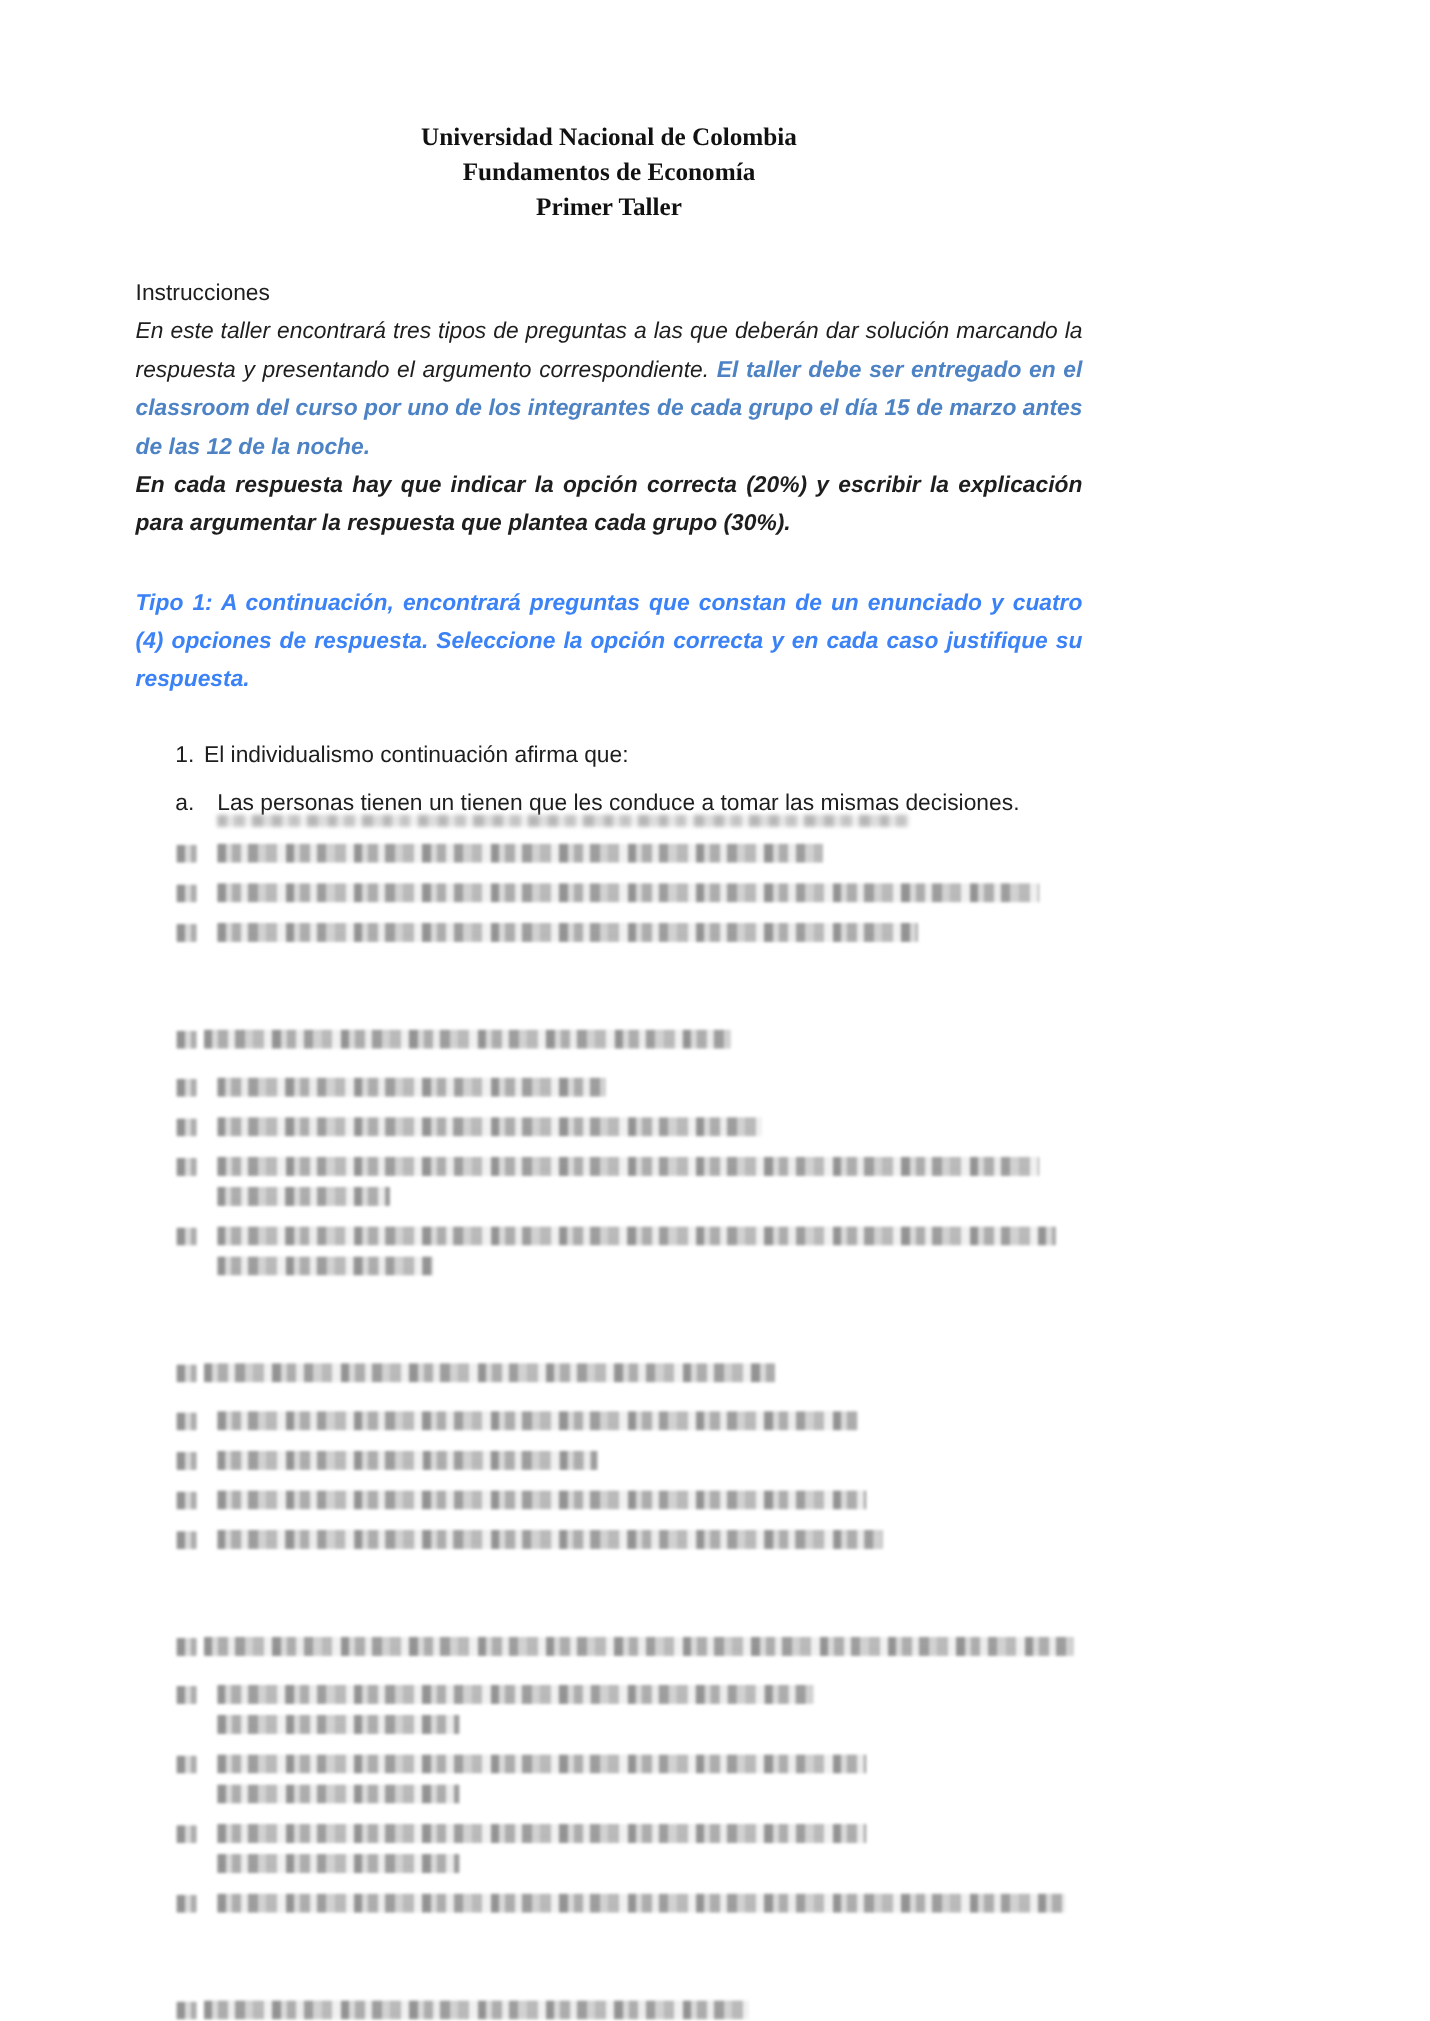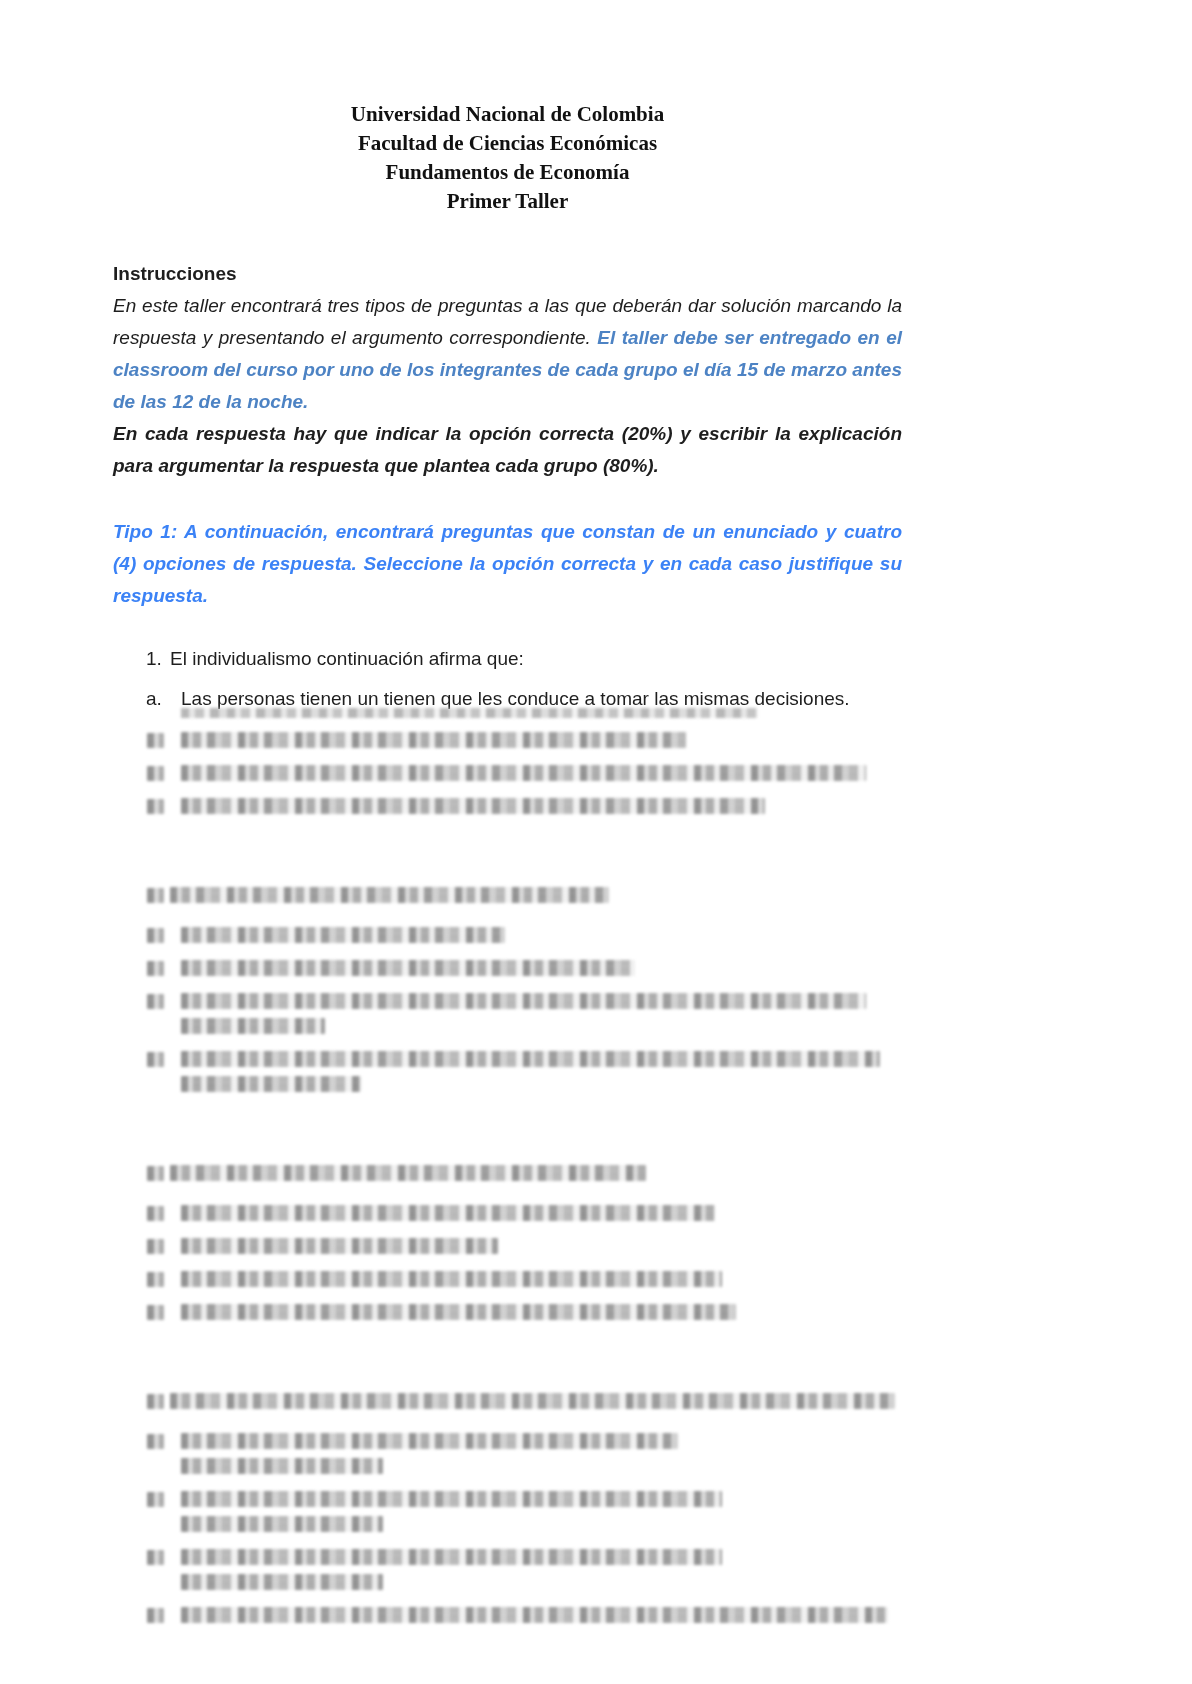--- a/index.html
+++ b/index.html
@@ -9,21 +9,21 @@
     -webkit-font-smoothing:antialiased;
   }
   .doc{box-sizing:border-box;width:1016px;height:1684px;
     padding:100px 114px 0 113px;overflow:hidden;}
 
   
   .header{ text-align:center; font-family:"Liberation Serif",serif;
     font-weight:bold; font-size:21px; line-height:29px; color:#111;}
 
   
-  .h-instr{margin:42px 0 0 0;font-weight:bold;font-size:19px;line-height:32px;}
+  .h-instr{margin:42px 0 0 0;font-weight:normal;font-size:19px;line-height:32px;}
   .para{margin:0;font-size:19px;line-height:32px;text-align:justify;font-style:italic;}
   .para.bold{font-weight:bold;}
   .blue{font-weight:bold;}
   .red-para{margin-top:34px;font-weight:bold;}
 
   
   .questions{display:block;}
   .question{margin-top:56px;}
   .question:first-child{margin-top:30px;}
   .q-stem{display:flex;align-items:flex-start;margin-left:33px;
@@ -58,30 +58,29 @@
     filter:blur(1.6px);
   }
 </style>
 </head>
 <body>
 
 <div class="doc">
 
   <header class="header">
     <div>Universidad Nacional de Colombia</div>
-    <div>Facultad de Ciencias Económicas</div>
     <div>Fundamentos de Economía</div>
     <div>Primer Taller</div>
   </header>
 
   <p class="h-instr">Instrucciones</p>
 
   <p class="para"><span>En este taller encontrará tres tipos de preguntas a las que deberán dar solución marcando la respuesta y presentando el argumento correspondiente. </span><span class="blue" id="blue-span" style="color: rgb(77, 131, 196);">El taller debe ser entregado en el classroom del curso por uno de los integrantes de cada grupo el día 15 de marzo antes de las 12 de la noche.</span></p>
 
-  <p class="para bold">En cada respuesta hay que indicar la opción correcta (20%) y escribir la explicación para argumentar la respuesta que plantea cada grupo (80%).</p>
+  <p class="para bold">En cada respuesta hay que indicar la opción correcta (20%) y escribir la explicación para argumentar la respuesta que plantea cada grupo (30%).</p>
 
   <p class="para bold red-para" id="red-para" style="color: #3b82f6;">Tipo 1: A continuación, encontrará preguntas que constan de un enunciado y cuatro (4) opciones de respuesta. Seleccione la opción correcta y en cada caso justifique su respuesta.</p>
 
   <section class="questions">
       <div class="question">
         <div class="q-stem">
           <span class="stem-label">1.</span>
           <div class="opt-body"><span>El individualismo continuación afirma que:</span></div>
         </div>
         <div class="opt">

